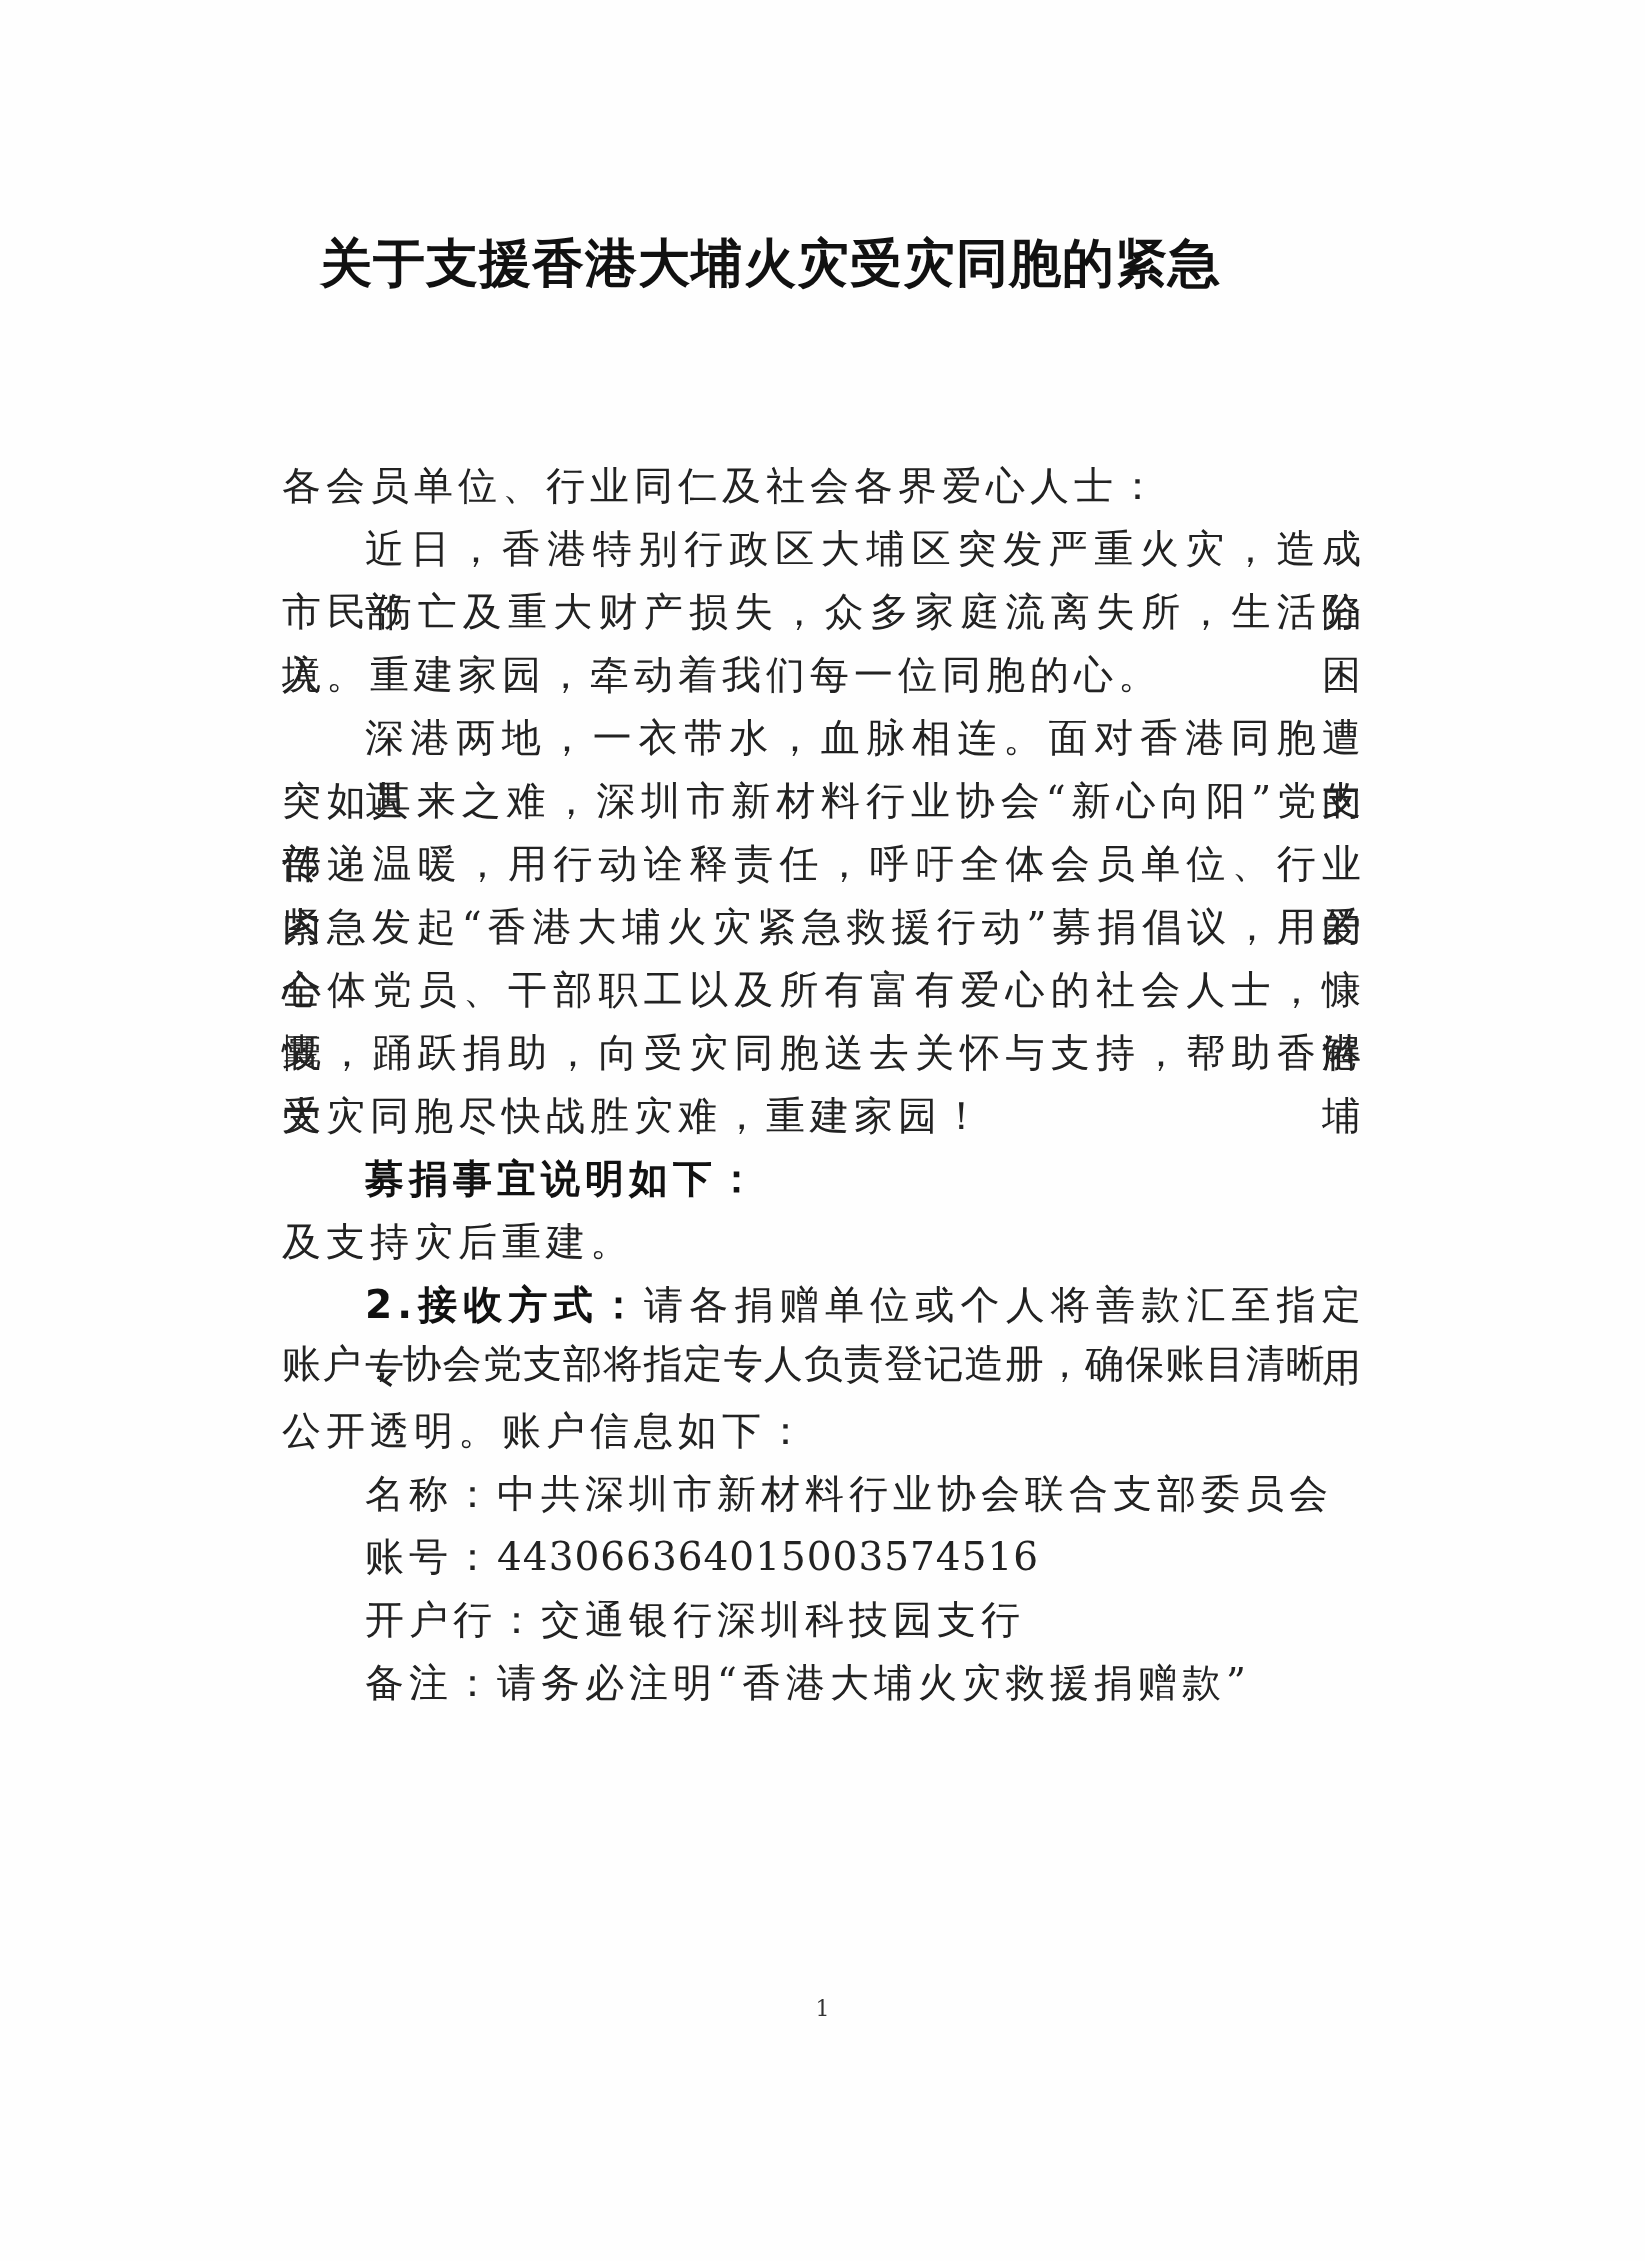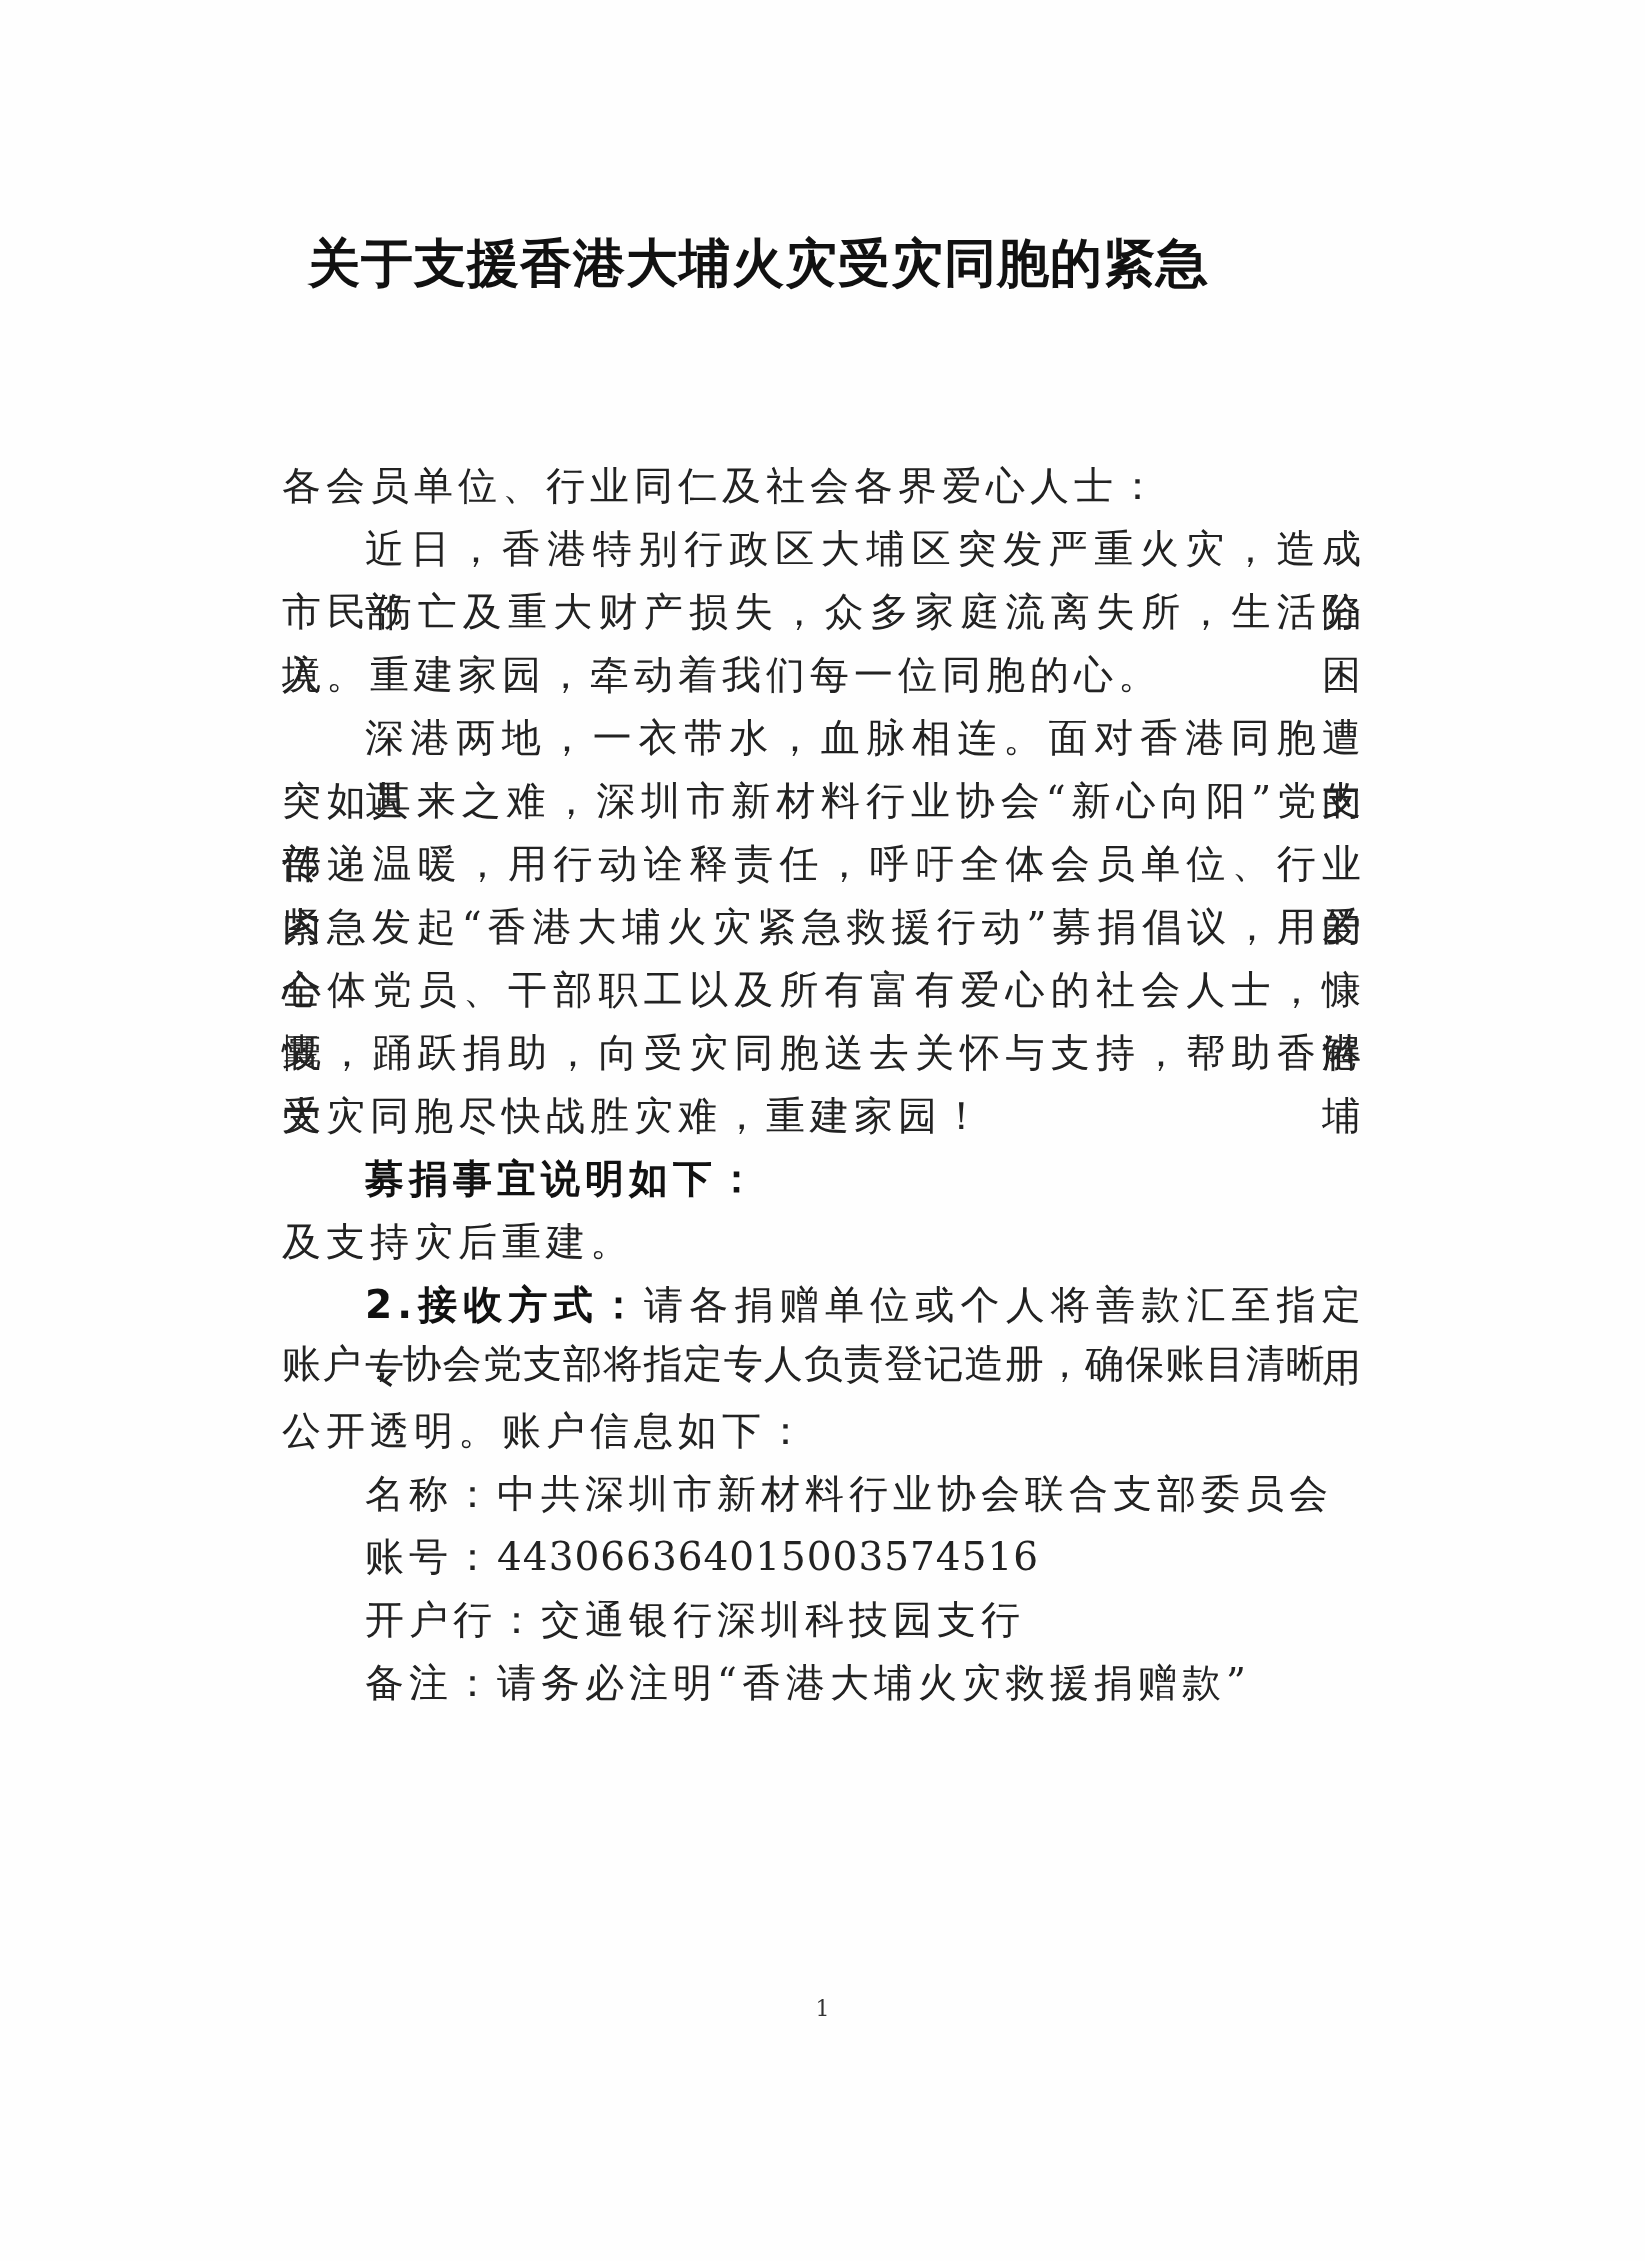--- a/index.html
+++ b/index.html
@@ -1,19 +1,19 @@
 <!DOCTYPE html>
 <html style="font-size:8px"><head>
 <meta charset="utf-8">
 <style>
   html, body { margin: 0; padding: 0; background: #ffffff; }
   body { width: 1645px; height: 2261px; position: relative; overflow: hidden;
          font-family: "DejaVu Serif", "Liberation Serif", serif; color: #1a1a1a; }
   .page { position: absolute; left: 0; top: 0; width: 1645px; height: 2261px; background: #fefefe; }
-  .title { position: absolute; left: 0; width: 1517px; text-align: center;
+  .title { position: absolute; left: 12px; width: 1517px; text-align: center;
            font-family: "DejaVu Sans", "Liberation Sans", sans-serif; font-weight: bold;
            font-size: 52px; letter-spacing: 1px; color: #111; }
   .title.l1 { top: 229px; }
   .title.l2 { top: 302px; }
   .body { position: absolute; left: 282px; top: 454px; width: 1084px; }
   .line { font-size: 39px; line-height: 63px; height: 63px; white-space: nowrap;
           letter-spacing: 5px; color: #222; }
   .indent { padding-left: 83px; }
   .bold { font-weight: bold; font-family: "DejaVu Sans", "Liberation Sans", sans-serif; color: #111; }
   .justify { text-align: justify; text-align-last: justify; white-space: normal; }

